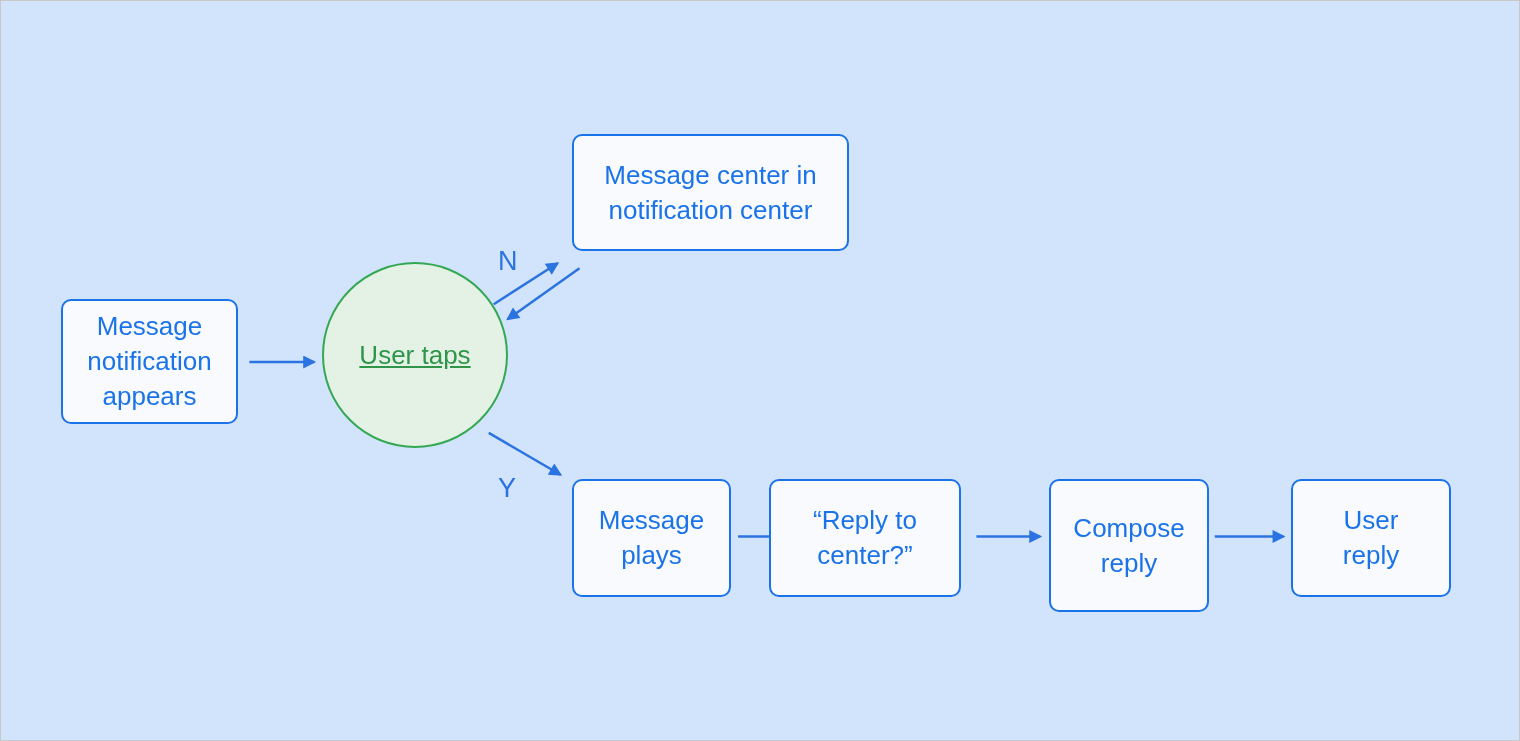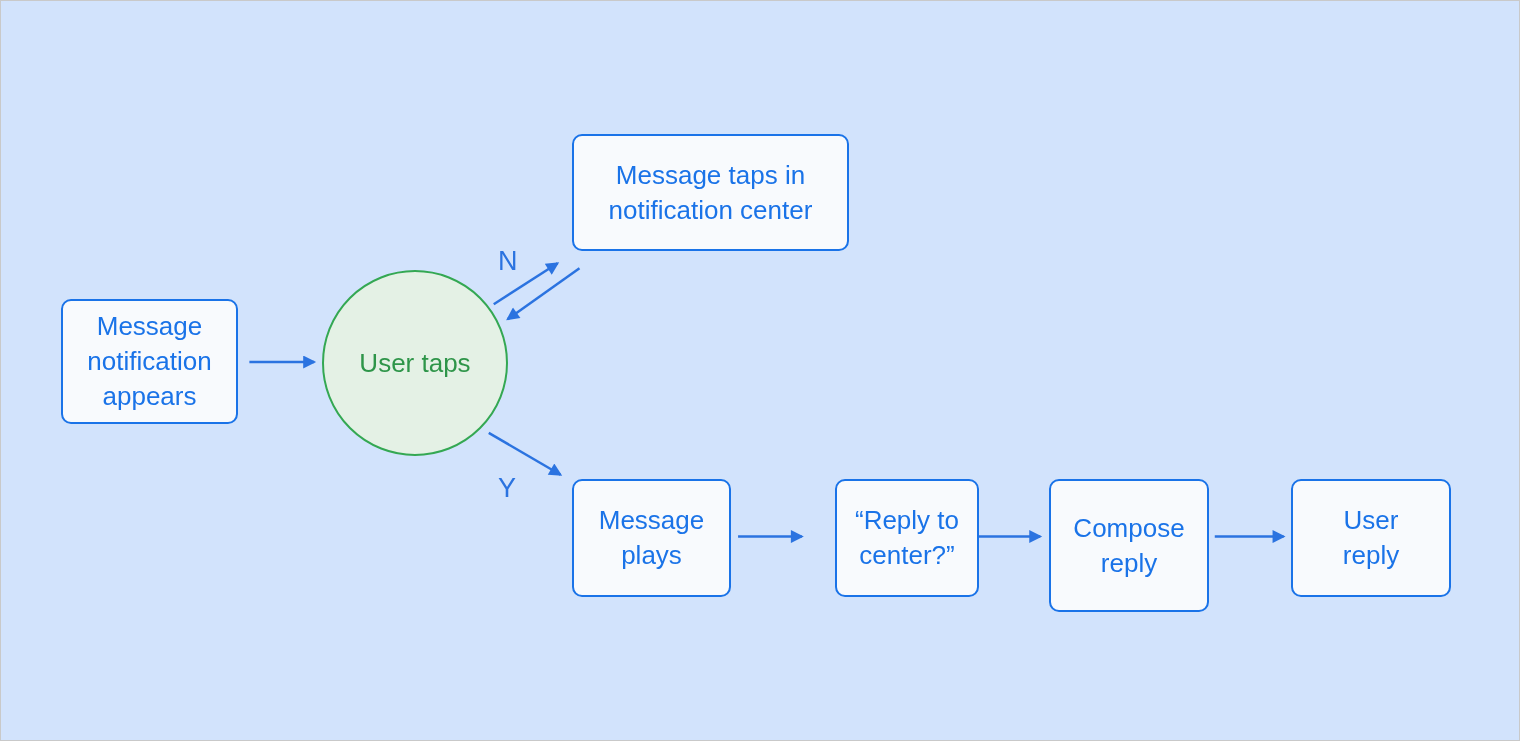--- a/index.html
+++ b/index.html
@@ -82,35 +82,35 @@
     <line class="edge" x1="977" y1="537" x2="1041" y2="537" marker-end="url(#ah)"></line>
     <line class="edge" x1="1216" y1="537" x2="1285" y2="537" marker-end="url(#ah)"></line>
   </svg>
 
   <div class="node box" style="left:60px;top:298px;width:177px;height:125px;">
     <div>Message</div>
     <div>notification</div>
     <div>appears</div>
   </div>
 
-  <div class="node circle" style="left:321px;top:269px;width:186px;height:186px;">
+  <div class="node circle" style="left:321px;top:261px;width:186px;height:186px;text-decoration:underline;">
     <div>User taps</div>
   </div>
 
   <div class="node box" style="left:571px;top:133px;width:277px;height:117px;">
-    <div>Message taps in</div>
+    <div>Message center in</div>
     <div>notification center</div>
   </div>
 
   <div class="node box" style="left:571px;top:478px;width:159px;height:118px;">
     <div>Message</div>
     <div>plays</div>
   </div>
 
-  <div class="node box" style="left:834px;top:478px;width:144px;height:118px;">
+  <div class="node box" style="left:768px;top:478px;width:192px;height:118px;">
     <div>“Reply to</div>
     <div>center?”</div>
   </div>
 
   <div class="node box" style="left:1048px;top:478px;width:160px;height:133px;">
     <div>Compose</div>
     <div>reply</div>
   </div>
 
   <div class="node box" style="left:1290px;top:478px;width:160px;height:118px;">

